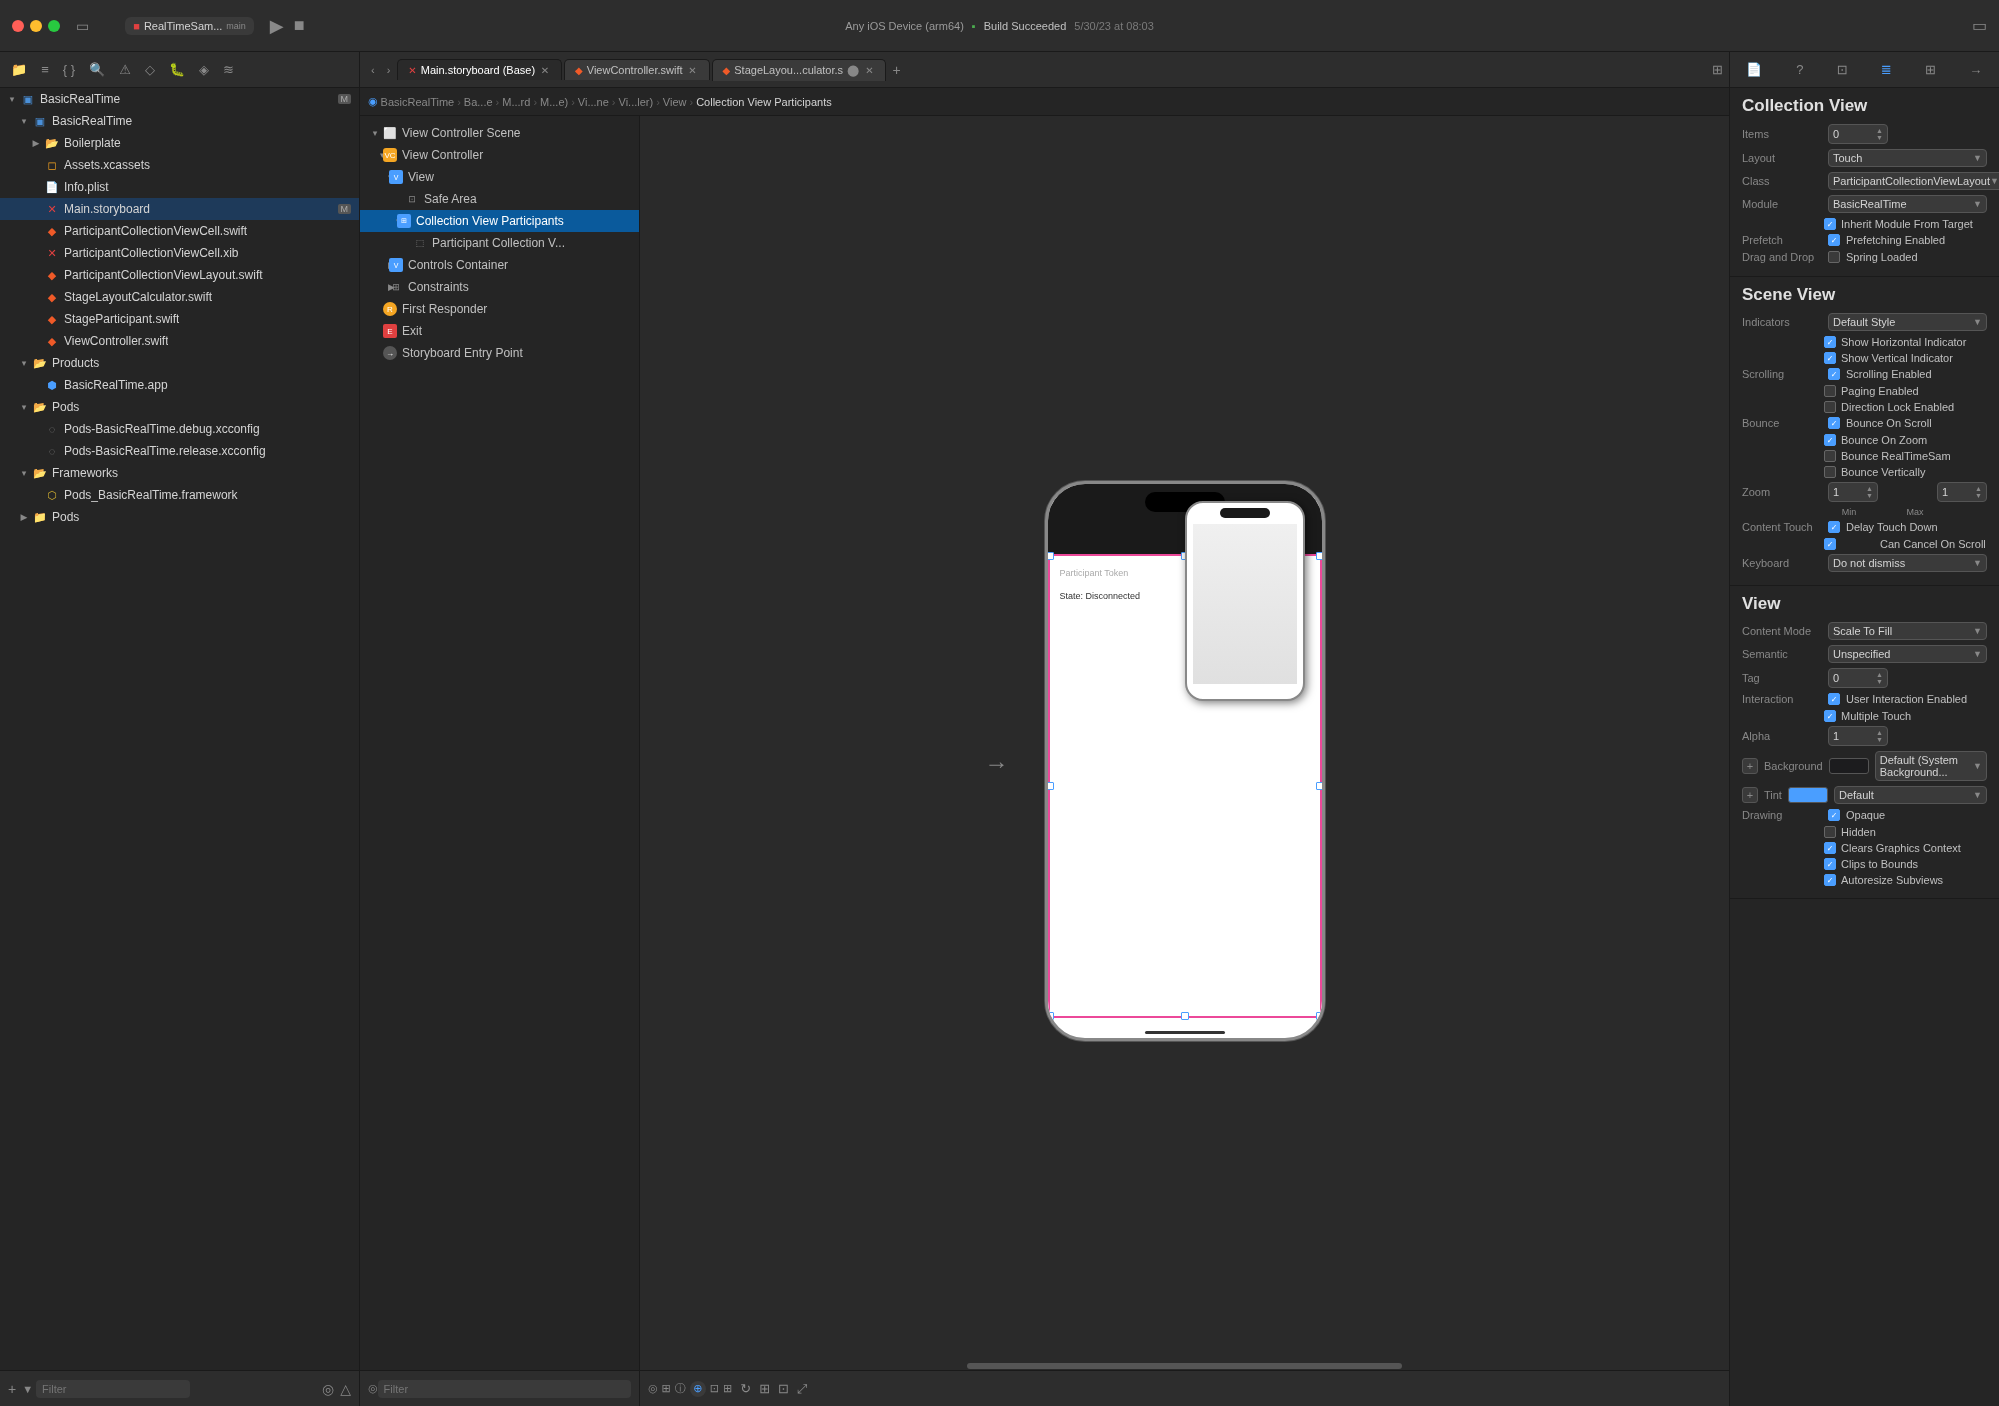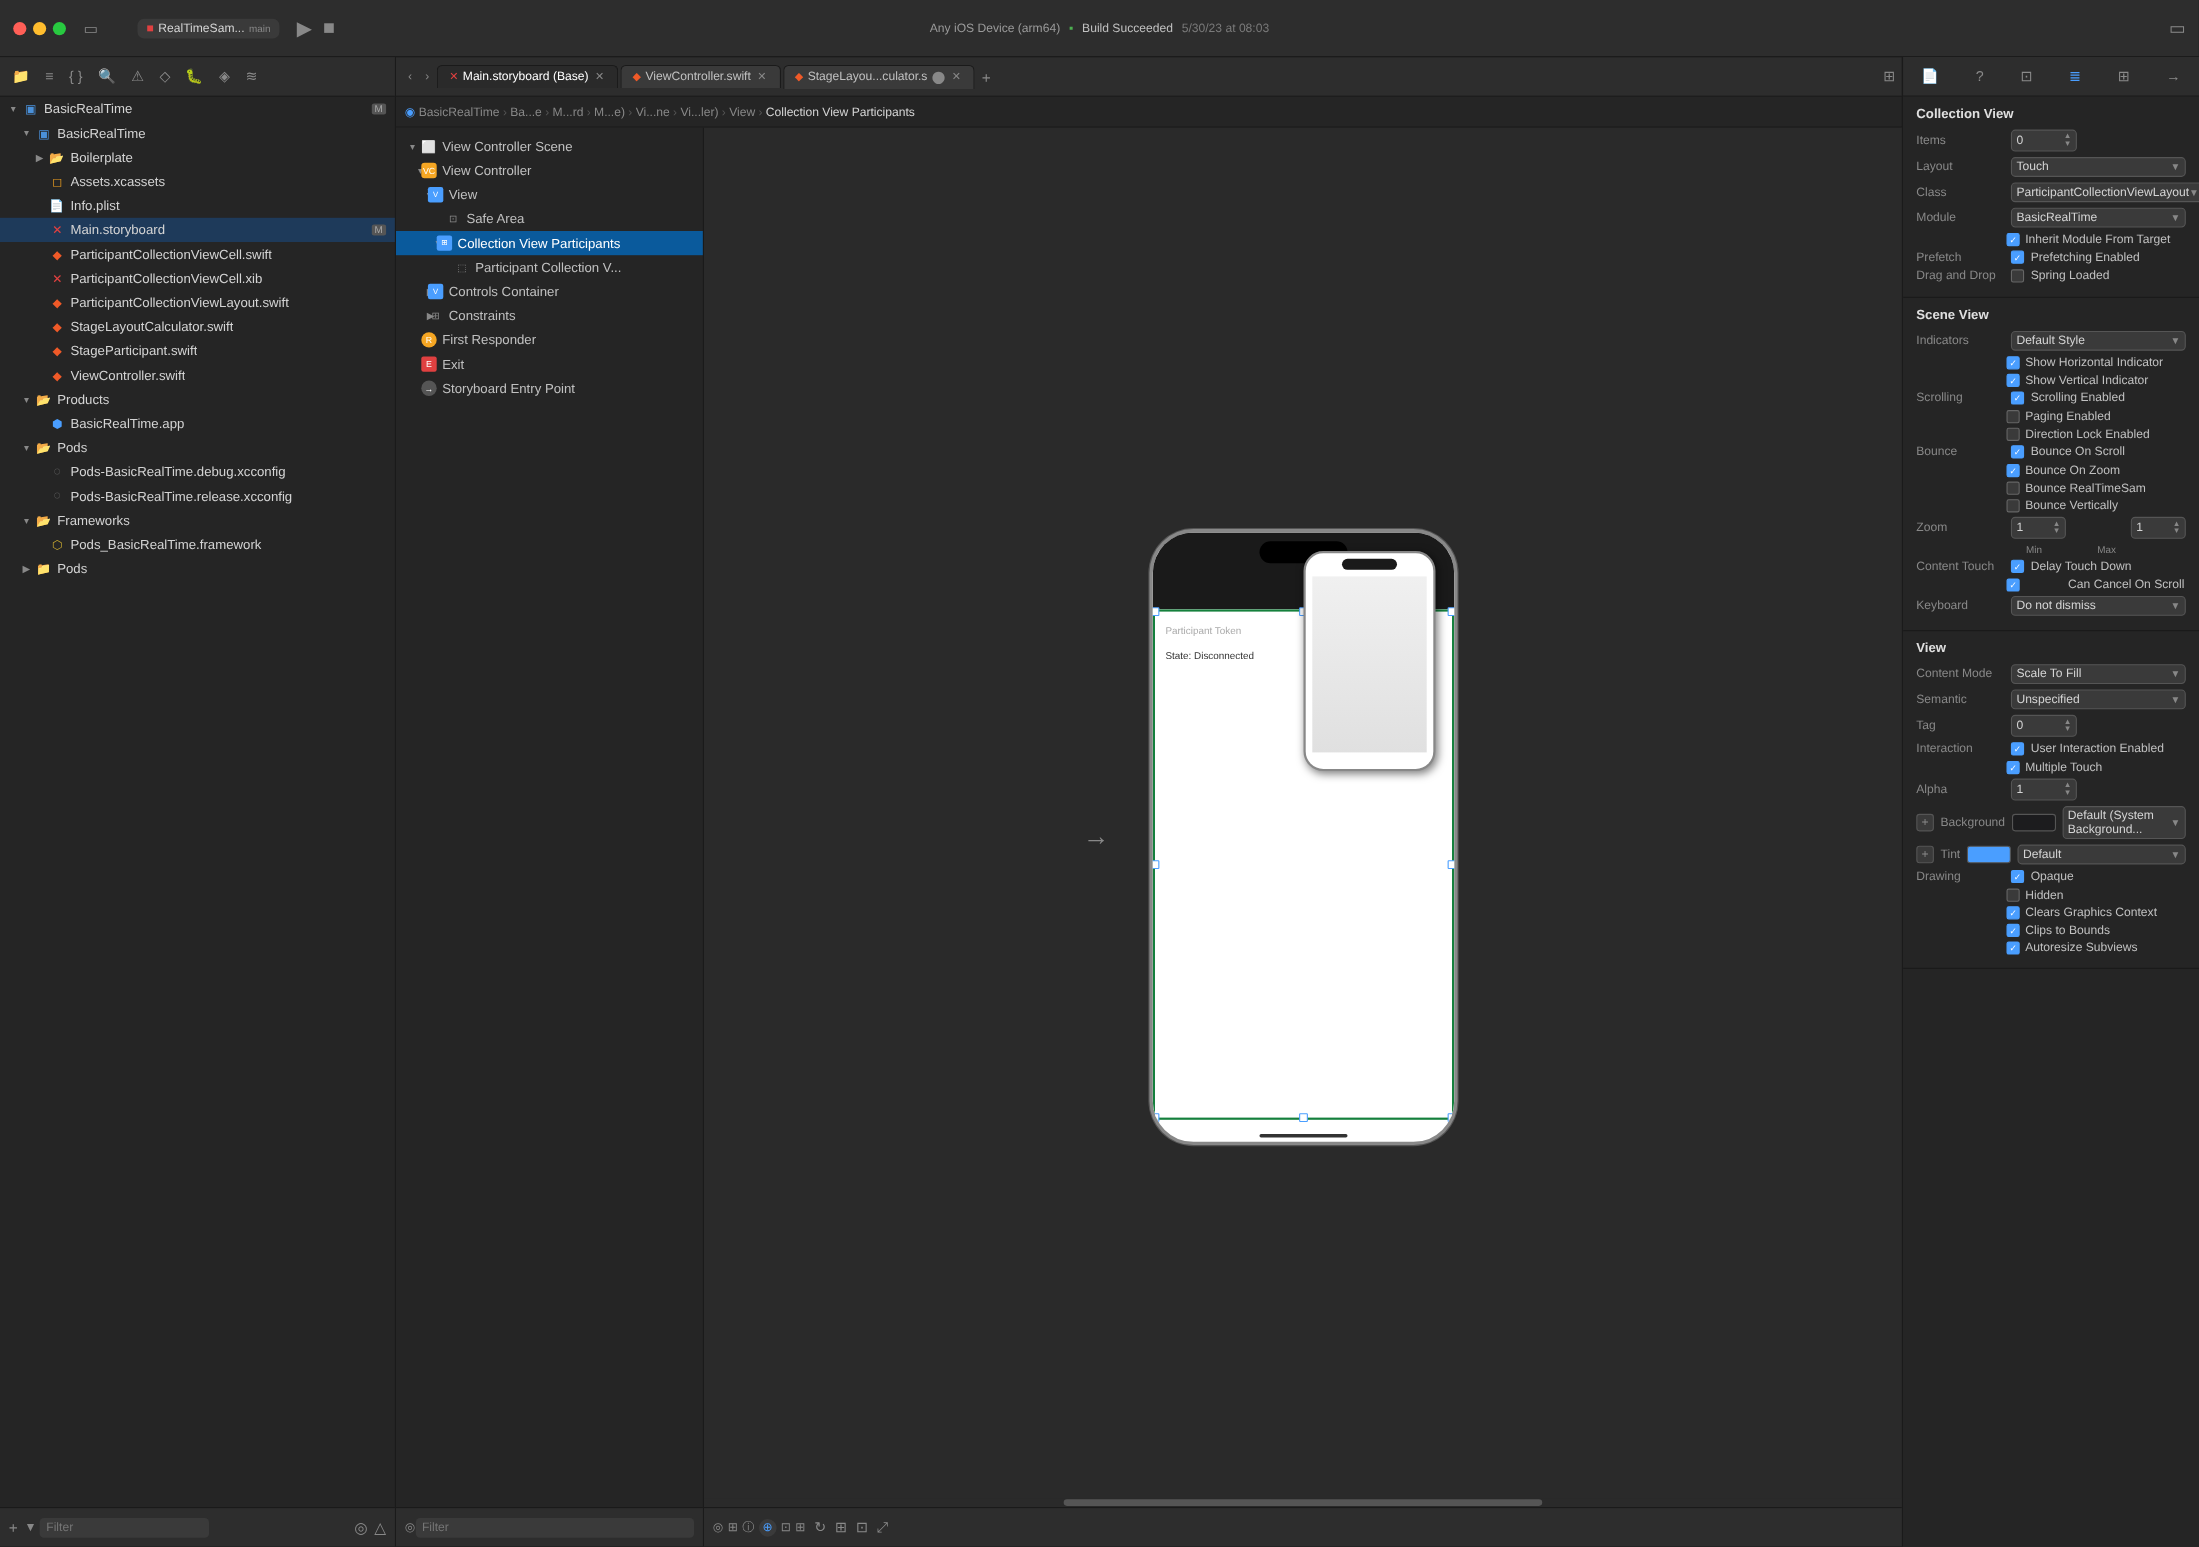--- a/index.html
+++ b/index.html
@@ -428,21 +428,21 @@
       padding: 4px 8px;
       font-size: 13px;
     }
     .inspector-tab.active { color: #4a9eff; }
 
     .inspector-section {
       padding: 8px 12px;
       border-bottom: 1px solid #1a1a1a;
     }
     .inspector-section-title {
-      font-size: 12px;
+      font-size: 17px;
       font-weight: 600;
       color: #e0e0e0;
       margin-bottom: 8px;
     }
     .inspector-row {
       display: flex;
       align-items: center;
       margin-bottom: 5px;
       gap: 6px;
     }
@@ -931,21 +931,21 @@
 
                 <div style="position:absolute;top:8px;left:50%;transform:translateX(-50%);width:80px;height:20px;background:#000;border-radius:10px;"></div>
 
                 <div style="position:absolute;bottom:10px;right:30px;display:flex;gap:6px;">
                   <div style="width:10px;height:10px;background:#f5a623;border-radius:50%;"></div>
                   <div style="width:10px;height:10px;background:#e04040;border-radius:50%;"></div>
                   <div style="width:10px;height:10px;background:#e04040;border-radius:50%;"></div>
                 </div>
               </div>
 
-              <div style="position:absolute;top:70px;left:0;right:0;bottom:20px;background:#fff;border:2px solid #15803d;padding-left:24px;">
+              <div style="position:absolute;top:70px;left:0;right:0;bottom:20px;background:#fff;border:2px solid #ec4899;padding-left:24px;">
 
                 <div style="position:absolute;top:-4px;left:-4px;width:8px;height:8px;background:#fff;border:1px solid #4a9eff;border-radius:1px;"></div>
                 <div style="position:absolute;top:-4px;right:-4px;width:8px;height:8px;background:#fff;border:1px solid #4a9eff;border-radius:1px;"></div>
                 <div style="position:absolute;bottom:-4px;left:-4px;width:8px;height:8px;background:#fff;border:1px solid #4a9eff;border-radius:1px;"></div>
                 <div style="position:absolute;bottom:-4px;right:-4px;width:8px;height:8px;background:#fff;border:1px solid #4a9eff;border-radius:1px;"></div>
                 <div style="position:absolute;top:-4px;left:50%;transform:translateX(-50%);width:8px;height:8px;background:#fff;border:1px solid #4a9eff;border-radius:1px;"></div>
                 <div style="position:absolute;bottom:-4px;left:50%;transform:translateX(-50%);width:8px;height:8px;background:#fff;border:1px solid #4a9eff;border-radius:1px;"></div>
                 <div style="position:absolute;left:-4px;top:50%;transform:translateY(-50%);width:8px;height:8px;background:#fff;border:1px solid #4a9eff;border-radius:1px;"></div>
                 <div style="position:absolute;right:-4px;top:50%;transform:translateY(-50%);width:8px;height:8px;background:#fff;border:1px solid #4a9eff;border-radius:1px;"></div>
 

